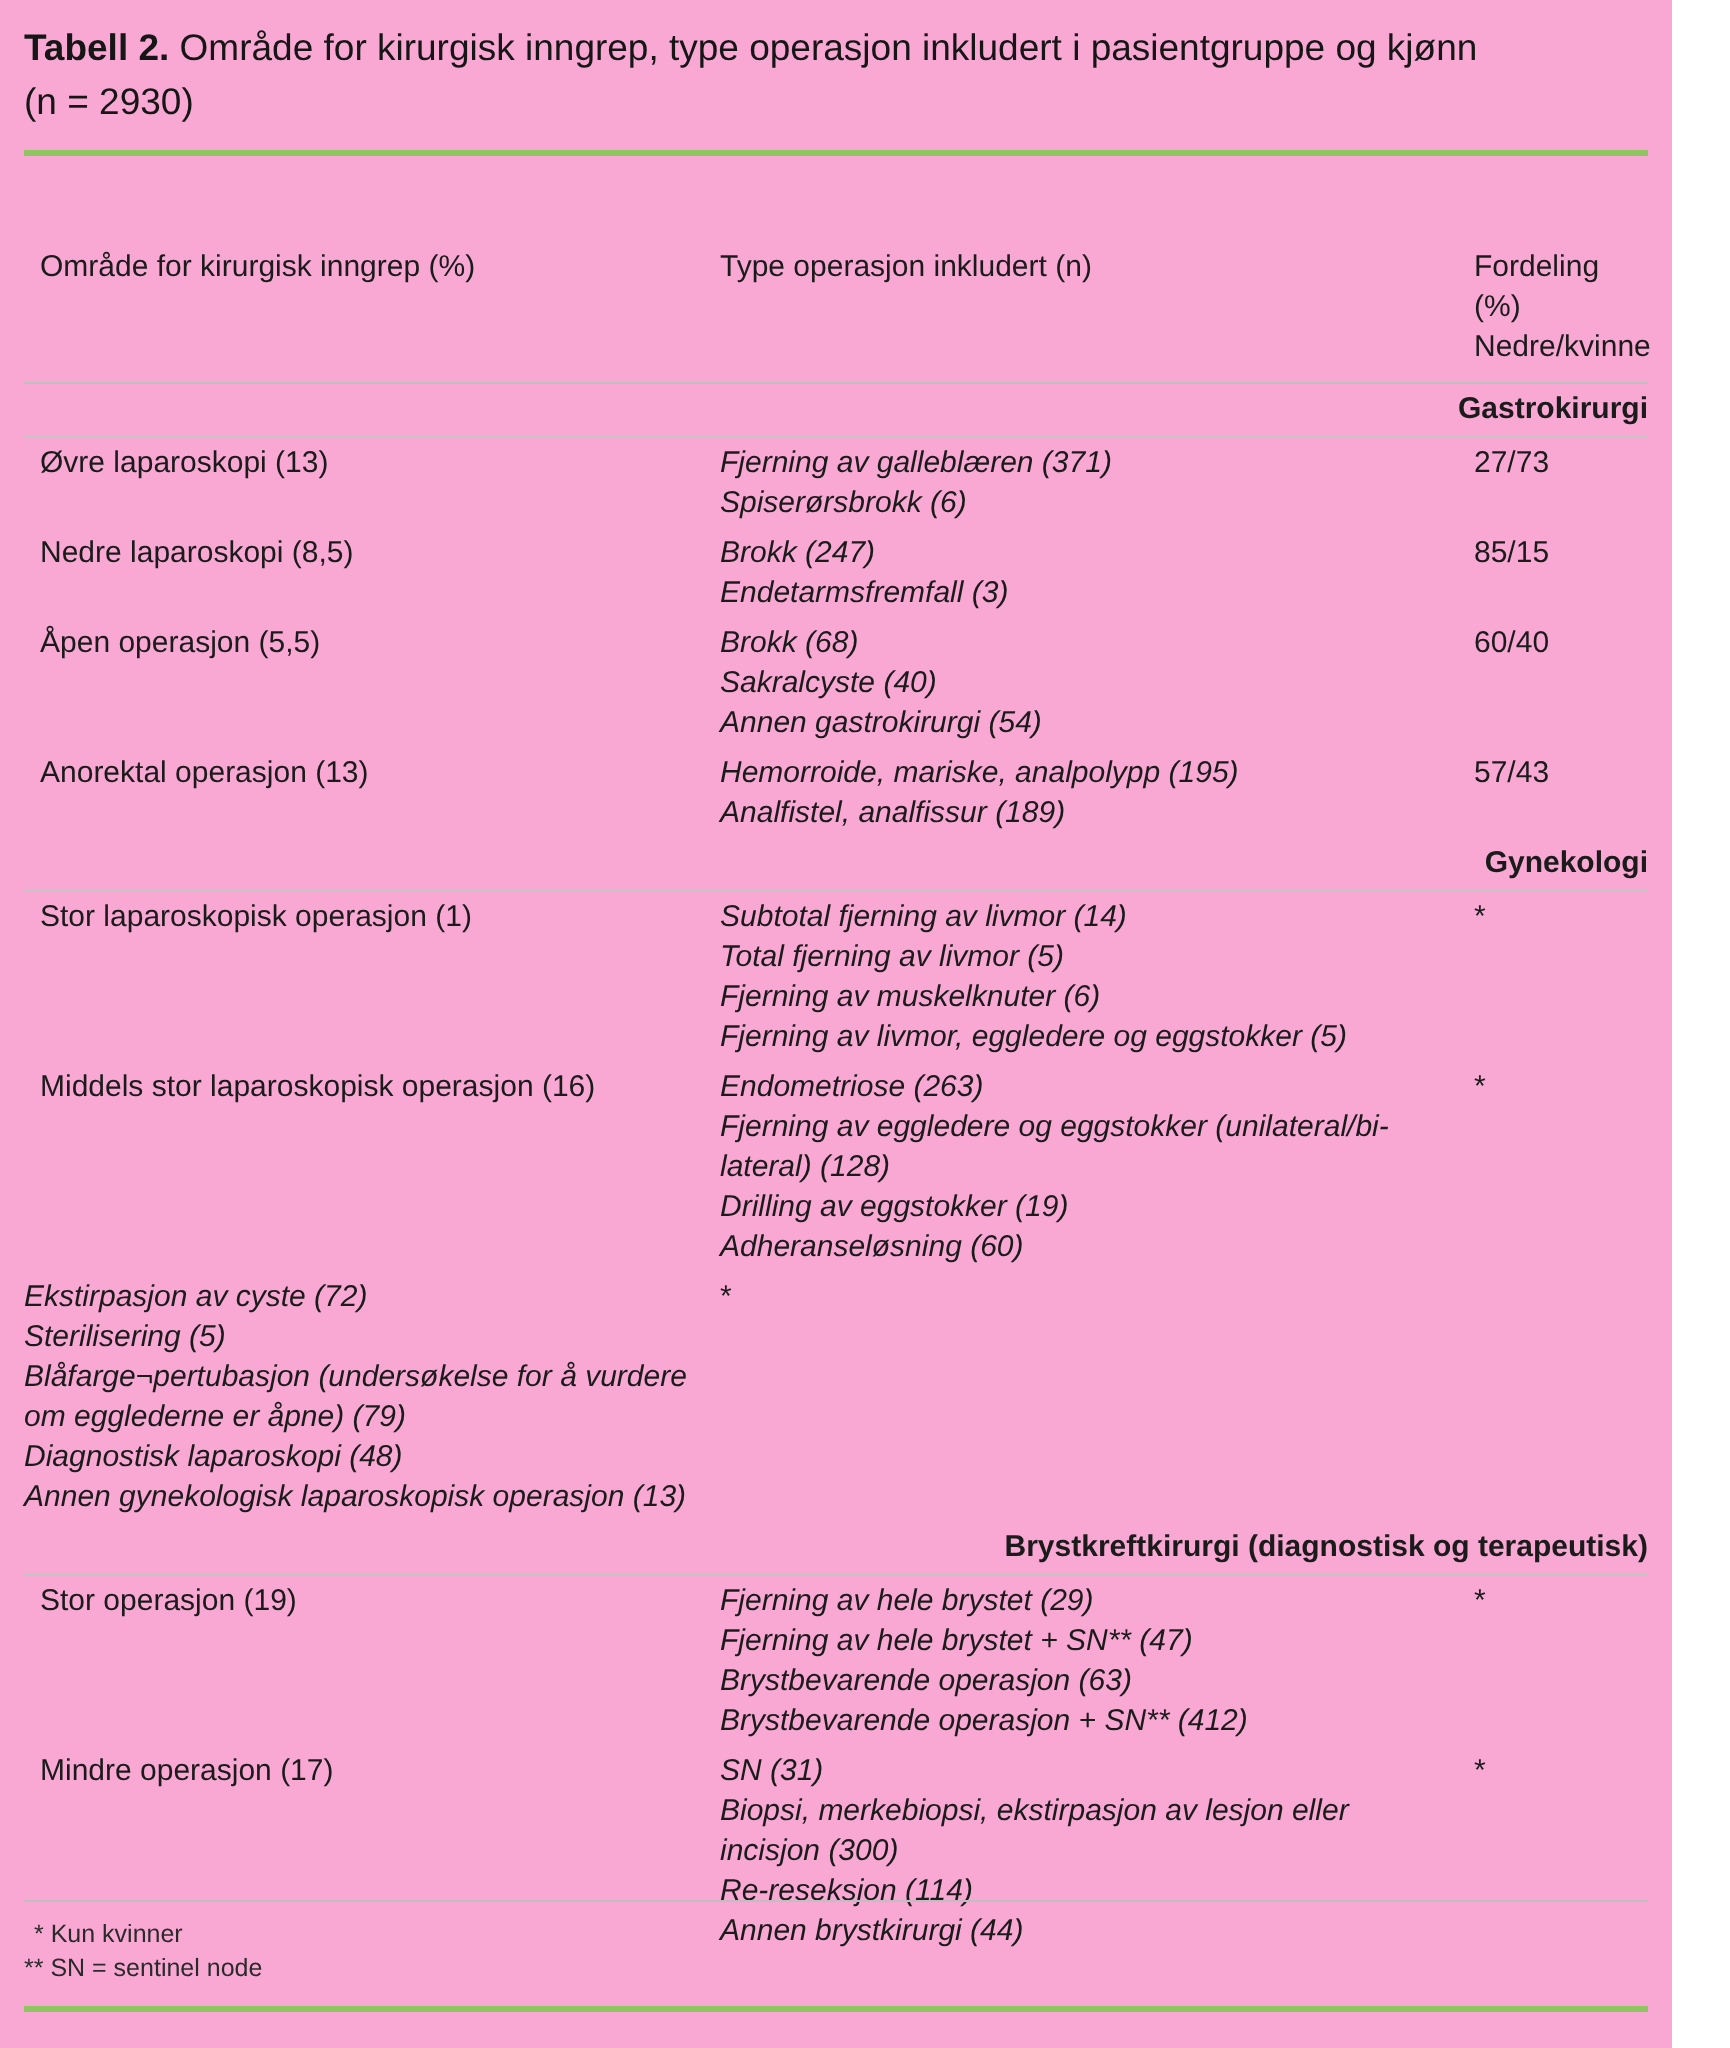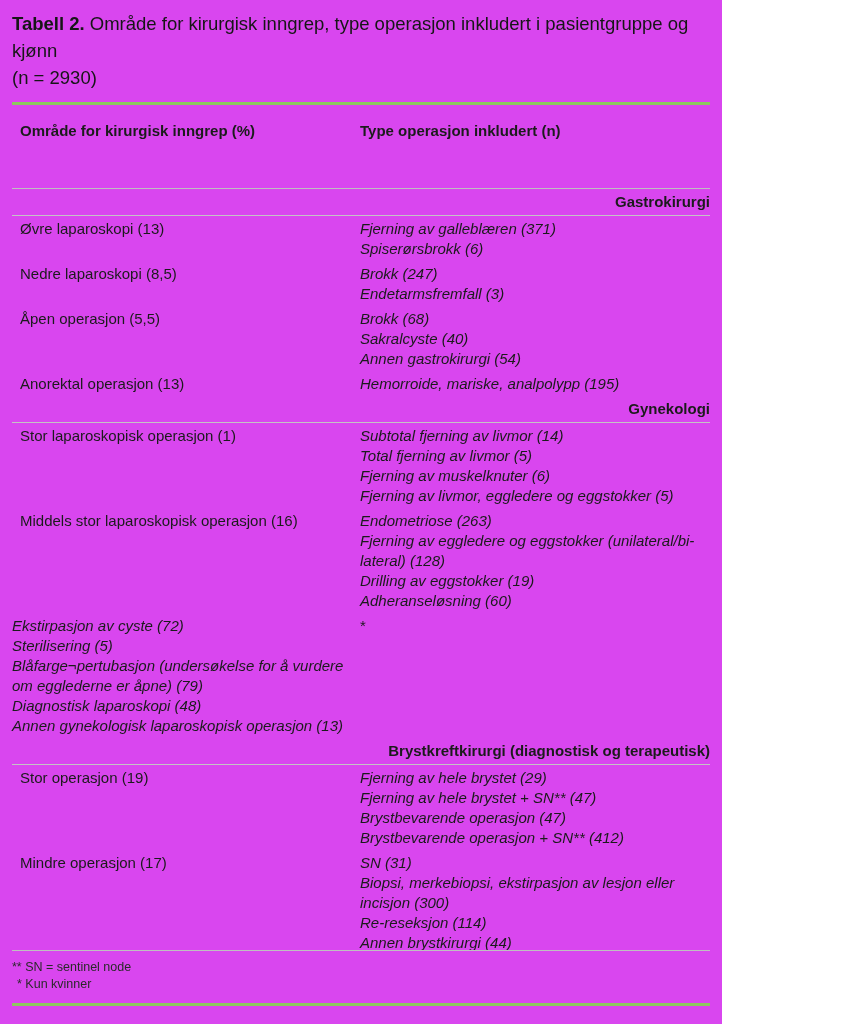--- a/index.html
+++ b/index.html
@@ -1,39 +1,39 @@
 <!DOCTYPE html>
 <html lang="no"><head>
 <meta charset="utf-8">
 <style>
   html,body { margin:0; padding:0; background:#ffffff; }
   .page {
     position:relative;
-    width:722px; height:1024px;
-    background:#d946ef;
+    width:836px; height:1024px;
+    background:#f9a8d4;
     font-family:"Liberation Sans", sans-serif;
     color:#1b1b1b;
     overflow:hidden;
     box-sizing:border-box;
   }
   .inner { padding:10px 12px 0 12px; }
 
   .title { font-size:18.5px; line-height:27px; color:#161616; }
   .title .b { font-weight:700; }
 
   .rule-green { height:3px; background:#8ec75f; border:none; margin:11px 0 0 0; }
 
   .tbl { font-size:15px; line-height:20px; }
 
   .thead {
     display:grid; grid-template-columns:348px 377px 1fr;
-    margin-top:16px;
+    margin-top:46px;
     padding-bottom:7px;
     border-bottom:1px solid #bfbfbf;
-    font-weight:700;
+    font-weight:400;
   }
   .c1 { padding-left:8px; }
   .c3 { padding-right:2px; }
 
   .section-name {
     font-weight:700;
     padding:3px 0 3px 8px;
     border-bottom:1px solid #c4c4c4;
     text-align:right;
   }
@@ -101,20 +101,21 @@
           <div class="tline">Sakralcyste (40)</div>
           <div class="tline">Annen gastrokirurgi (54)</div>
         </div>
         <div class="c3">60/40</div>
       </div>
 
       <div class="row">
         <div class="c1">Anorektal operasjon (13)</div>
         <div class="c2">
           <div class="tline">Hemorroide, mariske, analpolypp (195)</div>
+          <div class="tline">Analfistel, analfissur (189)</div>
         </div>
         <div class="c3">57/43</div>
       </div>
 
       <div class="section-name">Gynekologi</div>
 
       <div class="row">
         <div class="c1">Stor laparoskopisk operasjon (1)</div>
         <div class="c2">
           <div class="tline">Subtotal fjerning av livmor (14)</div>
@@ -149,21 +150,21 @@
         <div class="c3">*</div>
       </div>
 
       <div class="section-name">Brystkreftkirurgi (diagnostisk og terapeutisk)</div>
 
       <div class="row">
         <div class="c1">Stor operasjon (19)</div>
         <div class="c2">
           <div class="tline">Fjerning av hele brystet (29)</div>
           <div class="tline">Fjerning av hele brystet + SN** (47)</div>
-          <div class="tline">Brystbevarende operasjon (47)</div>
+          <div class="tline">Brystbevarende operasjon (63)</div>
           <div class="tline">Brystbevarende operasjon + SN** (412)</div>
         </div>
         <div class="c3">*</div>
       </div>
 
       <div class="row">
         <div class="c1">Mindre operasjon (17)</div>
         <div class="c2">
           <div class="tline">SN (31)</div>
           <div class="tline">Biopsi, merkebiopsi, ekstirpasjon av lesjon eller</div>
@@ -172,18 +173,18 @@
           <div class="tline">Annen brystkirurgi (44)</div>
         </div>
         <div class="c3">*</div>
       </div>
 
     </div>
   </div>
 
   <div class="footer">
     <div class="footer-rule-top">
+      <div class="fnote first">* Kun kvinner</div>
       <div class="fnote">** SN = sentinel node</div>
-      <div class="fnote first">* Kun kvinner</div>
     </div>
     <div class="rule-green"></div>
   </div>
 </div>
 
 </body></html>

